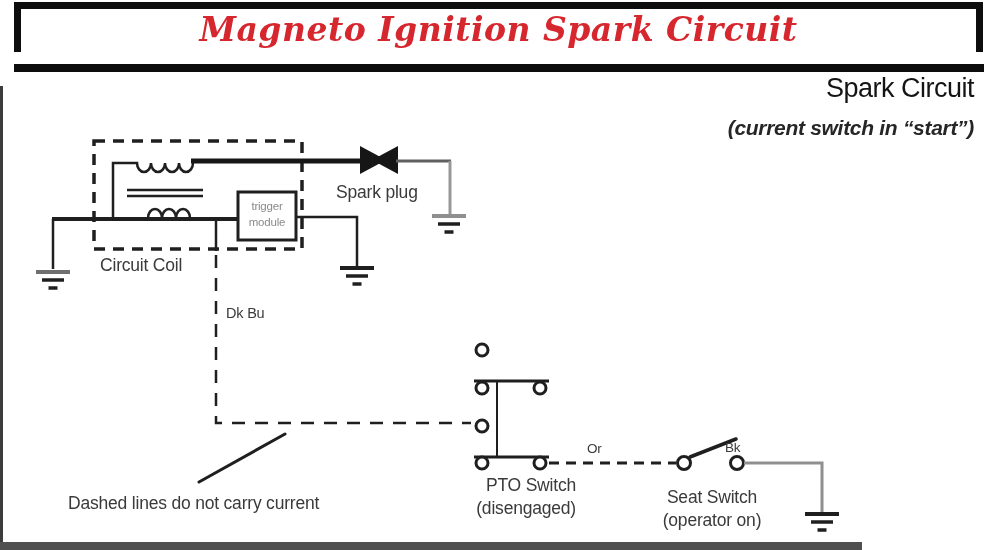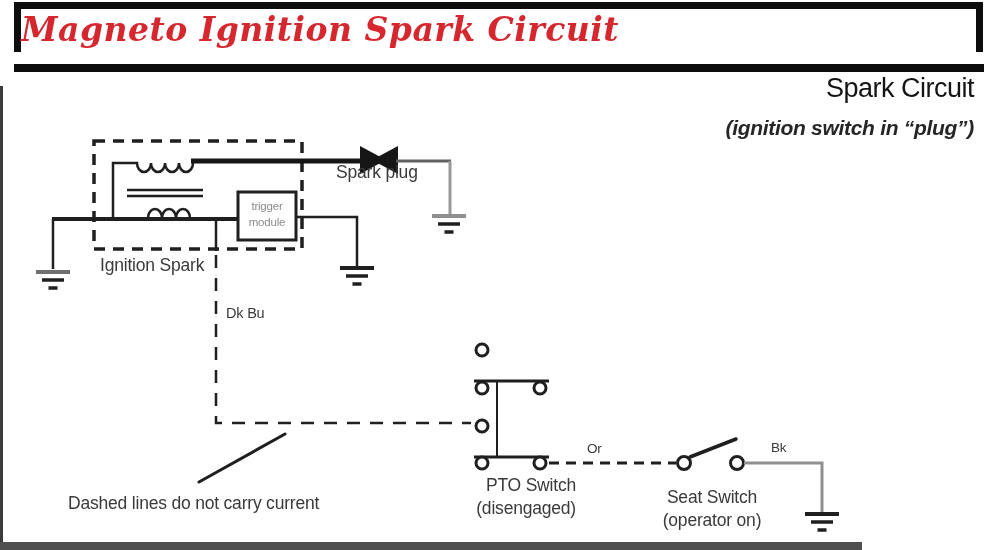--- a/index.html
+++ b/index.html
@@ -4,21 +4,21 @@
 <style>
   html,body{margin:0;padding:0;background:#fff;}
   .page{position:relative;width:984px;height:550px;background:#ffffff;overflow:hidden;
         font-family:"Liberation Sans",sans-serif;}
   
   .edge-left{position:absolute;left:0;top:86px;width:3px;height:464px;background:#3c3c3c;}
   .edge-bottom{position:absolute;left:0;top:542px;width:862px;height:8px;background:#505050;}
   
   .title-box{position:absolute;left:14px;top:2px;width:969px;height:50px;box-sizing:border-box;
              border:7px solid #0d0d0d;border-bottom:none;background:#fff;
-             display:flex;align-items:center;justify-content:flex-start;}
+             display:flex;align-items:center;justify-content:center;}
   .title-box-bottom{position:absolute;left:14px;top:64px;width:970px;height:8px;background:#0d0d0d;}
   .main-title{font-family:"DejaVu Serif","Liberation Serif",serif;font-style:italic;font-weight:bold;
               font-size:33px;color:#d6262e;letter-spacing:0.5px;padding-bottom:3px;}
   
   .heading{position:absolute;right:10px;top:73px;text-align:right;}
   .heading .h1{font-size:27px;font-weight:400;color:#141414;letter-spacing:-0.5px;}
   .heading .h2{font-size:21px;font-weight:700;font-style:italic;color:#262626;margin-top:12px;letter-spacing:-0.3px;}
   
   .lbl{position:absolute;color:#3a3a3a;white-space:nowrap;font-size:17.5px;letter-spacing:-0.2px;}
   .lbl-small{font-size:14.5px;text-align:right;}
@@ -36,21 +36,21 @@
   <div class="edge-left"></div>
   <div class="edge-bottom"></div>
 
   <div class="title-box">
     <div class="main-title">Magneto Ignition Spark Circuit</div>
   </div>
   <div class="title-box-bottom"></div>
 
   <div class="heading">
     <div class="h1">Spark Circuit</div>
-    <div class="h2">(ignition switch in “plug”)</div>
+    <div class="h2">(current switch in “start”)</div>
   </div>
 
   <svg width="984" height="550" viewBox="0 0 984 550">
     <g fill="none" stroke="#1f1f1f" stroke-width="2.5">
 
       <rect x="94" y="141" width="208" height="108" stroke-width="3.5" stroke-dasharray="11 8"></rect>
 
       <g>
         <path d="M113,219 L113,163 L137,163 a7 9 0 0 0 14 0 a7 9 0 0 0 14 0 a7 9 0 0 0 14 0 a7 9 0 0 0 14 0"></path>
         <path d="M127,190 H203 M127,196 H203"></path>
@@ -114,34 +114,34 @@
         <circle cx="684" cy="463" r="6.5" fill="#ffffff" stroke-width="3"></circle>
         <circle cx="737" cy="463" r="6.5" fill="#ffffff" stroke-width="3"></circle>
         <path d="M690,457 L736,439" stroke-width="3.5" stroke-linecap="round"></path>
       </g>
       <path d="M744,463 H822 V512" stroke="#8f8f8f" stroke-width="3"></path>
 
       <path d="M199,482 L285,434" stroke-width="3" stroke-linecap="round"></path>
     </g>
   </svg>
 
-  <div class="lbl" style="left:336px;top:162px;">Spark plug</div>
+  <div class="lbl" style="left:336px;top:182px;">Spark plug</div>
 
-  <div class="lbl" style="left:100px;top:255px;">Ignition Spark</div>
+  <div class="lbl" style="left:100px;top:255px;">Circuit Coil</div>
 
   <div class="trigger-text">
     <div>trigger</div>
     <div>module</div>
   </div>
 
   <div class="lbl lbl-small" style="left:226px;top:305px;">Dk Bu</div>
 
   <div class="lbl lbl-tiny" style="left:587px;top:441px;text-align:center;">Or</div>
 
-  <div class="lbl lbl-tiny" style="left:771px;top:440px;">Bk</div>
+  <div class="lbl lbl-tiny" style="left:725px;top:440px;">Bk</div>
 
   <div class="lbl lbl-center" style="left:448px;top:474px;width:128px;text-align:right;">
     <div>PTO Switch</div>
     <div>(disengaged)</div>
   </div>
 
   <div class="lbl" style="left:68px;top:493px;">Dashed lines do not carry current</div>
 
   <div class="lbl lbl-center" style="left:648px;top:486px;width:128px;">
     <div>Seat Switch</div>

